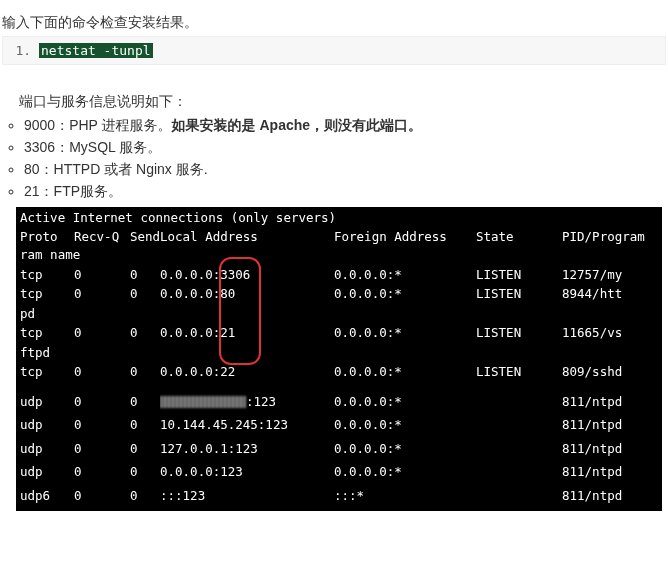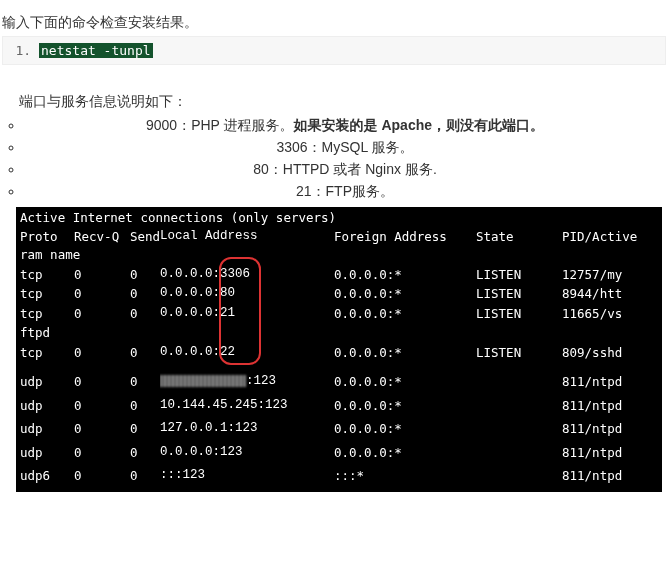--- a/index.html
+++ b/index.html
@@ -33,21 +33,20 @@
     padding: 0 2px;
   }
   .section-title { margin: 6px 0 6px 17px; }
   ul.port-list {
     margin: 0 0 6px 0;
     padding-left: 22px;
   }
   ul.port-list li {
     margin: 4px 0;
     list-style-type: circle;
-    text-align: center;
   }
   .terminal {
     background: #000;
     color: #fff;
     font-family: Consolas, "DejaVu Sans Mono", monospace;
     font-size: 12.5px;
     padding: 2px 4px 6px 4px;
     width: 646px;
     margin-left: 14px;
     line-height: 1.4;
@@ -66,21 +65,21 @@
     vertical-align: top;
     overflow: hidden;
   }
   .terminal .hdr-row td { padding-bottom: 0; }
   .terminal .wrap-lbl { padding-top: 0; }
   .terminal .gap td { height: 10px; }
   .terminal .gap-sm td { height: 4px; }
   .col-proto { width: 54px; }
   .col-recvq { width: 56px; text-align: right; padding-right: 24px; margin-top: 15px; }
   .col-sendq { width: 30px; text-align: right; padding-right: 8px; }
-  .col-local { width: 174px; font-family: Liberation Mono, monospace; }
+  .col-local { width: 174px; }
   .col-foreign { width: 142px; }
   .col-state { width: 86px; }
   .col-pid { width: 100px; }
   .red-ring {
     position: absolute;
     border: 2px solid #d33;
     border-radius: 12px;
     pointer-events: none;
   }
   .blur {
@@ -125,21 +124,21 @@
         <col class="col-pid">
     </colgroup>
     <tbody id="termbody">
         <tr class="hdr-row">
           <td class="col-proto">Proto</td>
           <td class="col-recvq">Recv-Q</td>
           <td class="col-sendq">Send-Q</td>
           <td class="col-local">Local Address</td>
           <td class="col-foreign">Foreign Address</td>
           <td class="col-state">State</td>
-          <td class="col-pid">PID/Active</td>
+          <td class="col-pid">PID/Program</td>
         </tr>
         <tr class="wrap-lbl">
           <td colspan="7">ram name</td>
         </tr>
         <tr>
           <td class="col-proto">tcp</td>
           <td class="col-recvq">0</td>
           <td class="col-sendq">0</td>
           <td class="col-local">0.0.0.0:3306</td>
           <td class="col-foreign">0.0.0.0:*</td>
@@ -147,20 +146,23 @@
           <td class="col-pid">12757/my</td>
         </tr>
         <tr>
           <td class="col-proto">tcp</td>
           <td class="col-recvq">0</td>
           <td class="col-sendq">0</td>
           <td class="col-local">0.0.0.0:80</td>
           <td class="col-foreign">0.0.0.0:*</td>
           <td class="col-state">LISTEN</td>
           <td class="col-pid">8944/htt</td>
+        </tr>
+        <tr class="wrap-lbl">
+          <td colspan="7">pd</td>
         </tr>
         <tr>
           <td class="col-proto">tcp</td>
           <td class="col-recvq">0</td>
           <td class="col-sendq">0</td>
           <td class="col-local">0.0.0.0:21</td>
           <td class="col-foreign">0.0.0.0:*</td>
           <td class="col-state">LISTEN</td>
           <td class="col-pid">11665/vs</td>
         </tr>

